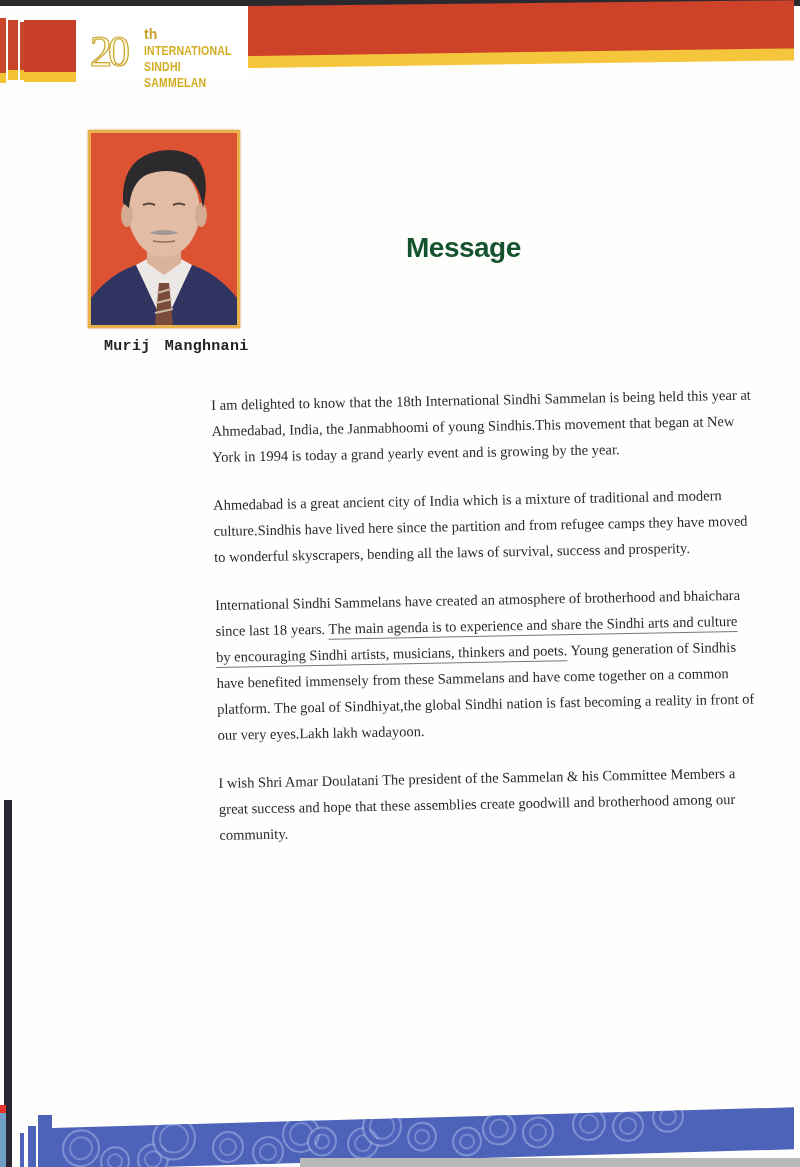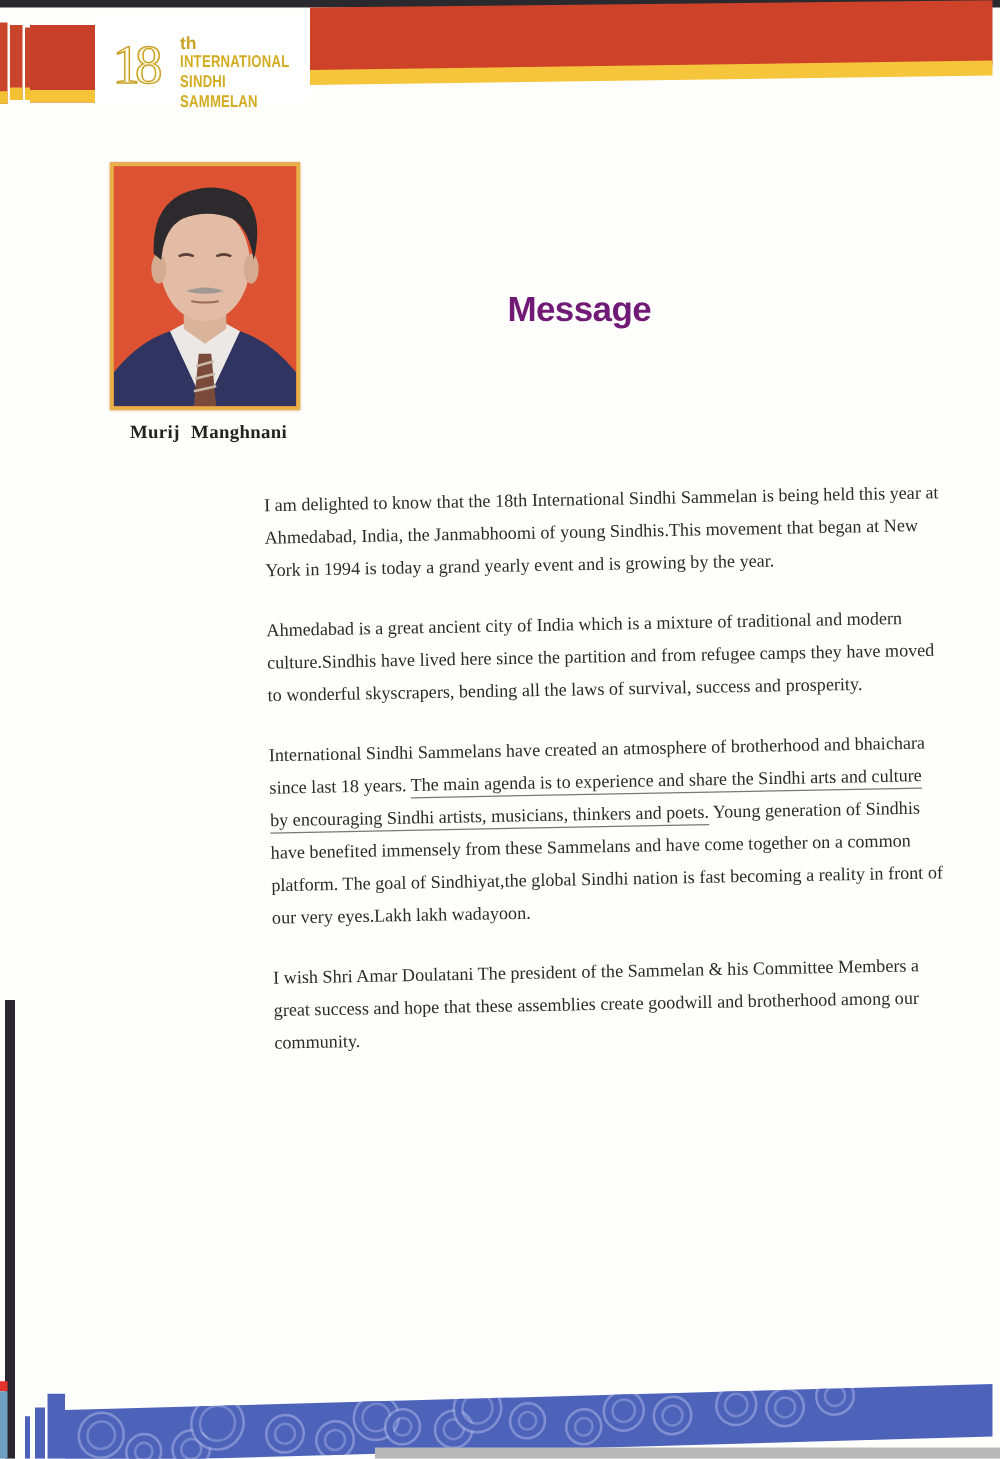--- a/index.html
+++ b/index.html
@@ -33,26 +33,26 @@
     .logo-th { position: absolute; left: 54px; top: -4px; font-family: "Liberation Sans", sans-serif; font-weight: bold; font-size: 14px; color: #c9a227; }
     .logo-line1 { position: absolute; left: 54px; top: 12px; font-family: "Liberation Sans", sans-serif; font-weight: bold; font-size: 10.5px;
       letter-spacing: 0.2px; color: #d4ac22; transform: scaleY(1.3); transform-origin: left top; }
     .logo-line2 { position: absolute; left: 54px; top: 28px; font-family: "Liberation Sans", sans-serif; font-weight: bold; font-size: 10.5px;
       letter-spacing: 0.2px; color: #d4ac22; transform: scaleY(1.3); transform-origin: left top; }
 
     
     .portrait { position: absolute; left: 88px; top: 130px; width: 146px; height: 192px; border: 3px solid #e8b04a;
       background: #dd5333; overflow: hidden; box-shadow: 0 0 2px #c79032; }
     .portrait svg { width: 100%; height: 100%; display: block; }
-    .caption { position: absolute; left: 104px; top: 338px; font-family: Liberation Serif, serif; font-weight: bold;
+    .caption { position: absolute; left: 104px; top: 338px; font-family: Liberation Mono, monospace; font-weight: bold;
       font-size: 15px; color: #222222; letter-spacing: 0.3px; word-spacing: 5px; }
 
     
     .title { position: absolute; left: 406px; top: 232px; font-family: "Liberation Sans", sans-serif; font-weight: bold;
-      font-size: 28px; color: #701a75; letter-spacing: -0.5px; }
+      font-size: 28px; color: #14532d; letter-spacing: -0.5px; }
 
     
     .body-text { position: absolute; left: 211px; top: 392px; width: 540px; transform: rotate(-1.1deg); transform-origin: left top; }
     .para { font-family: "Liberation Serif", serif; font-size: 14.5px; line-height: 26px; color: #2b2b2b; margin: 0 0 22px 0; text-align: left; }
     .para .ul { text-decoration: underline; text-decoration-color: #777; text-underline-offset: 5px; }
 
     
     .footer-band { position: absolute; left: 52px; top: 1128px; width: 742px; height: 42px; background: #4d63b9;
       transform: skewY(-1.6deg); transform-origin: left bottom; overflow: hidden; }
     .footer-band .circle { position: absolute; border-radius: 50%; border: 2px solid rgba(170,180,230,0.55);
@@ -77,21 +77,21 @@
     <div class="e2"></div>
     <div class="e3"></div>
   </div>
 
   <div class="header-left-red"></div>
   <div class="header-band"></div>
   <div class="header-band-yellow"></div>
   <div class="header-logo-box"></div>
 
   <div class="logo">
-    <span class="logo-num">18</span>
+    <span class="logo-num">20</span>
     <span class="logo-th">th</span>
     <span class="logo-line1">INTERNATIONAL</span>
     <span class="logo-line2">SINDHI SAMMELAN</span>
   </div>
 
   <div class="portrait">
     <svg viewBox="0 0 146 192">
       <rect width="146" height="192" fill="#dc5232"></rect>
 
       <path d="M0 192 L0 165 Q20 140 45 132 L73 150 L101 132 Q126 140 146 165 L146 192 Z" fill="#2f3560"></path>

